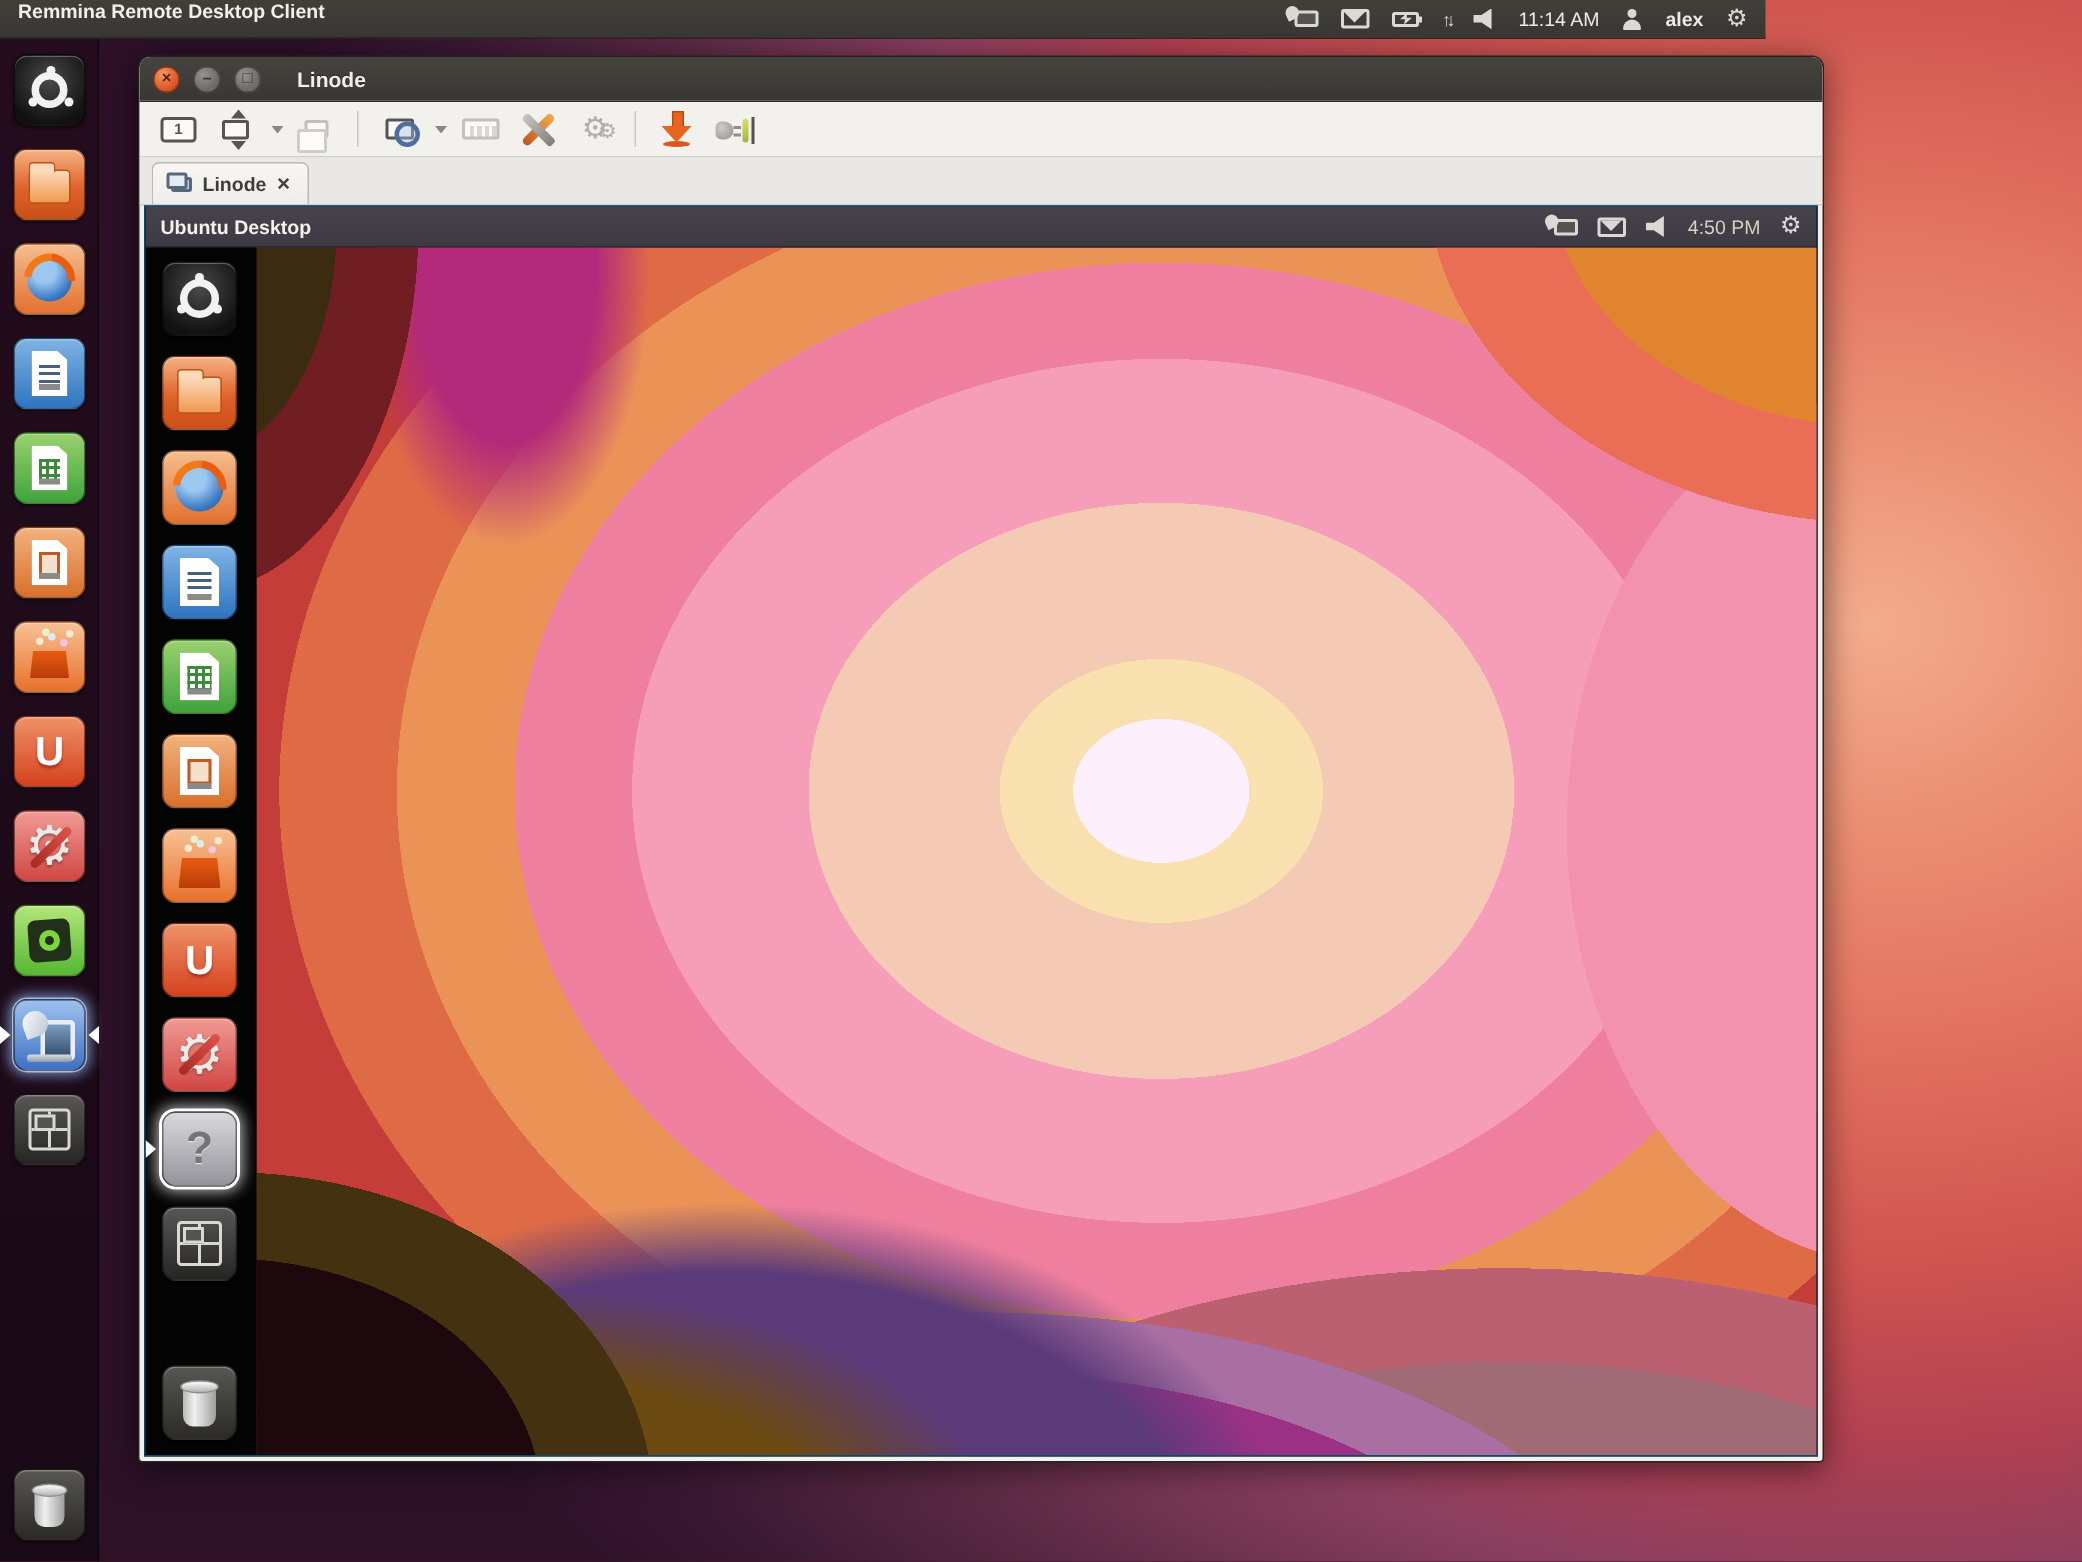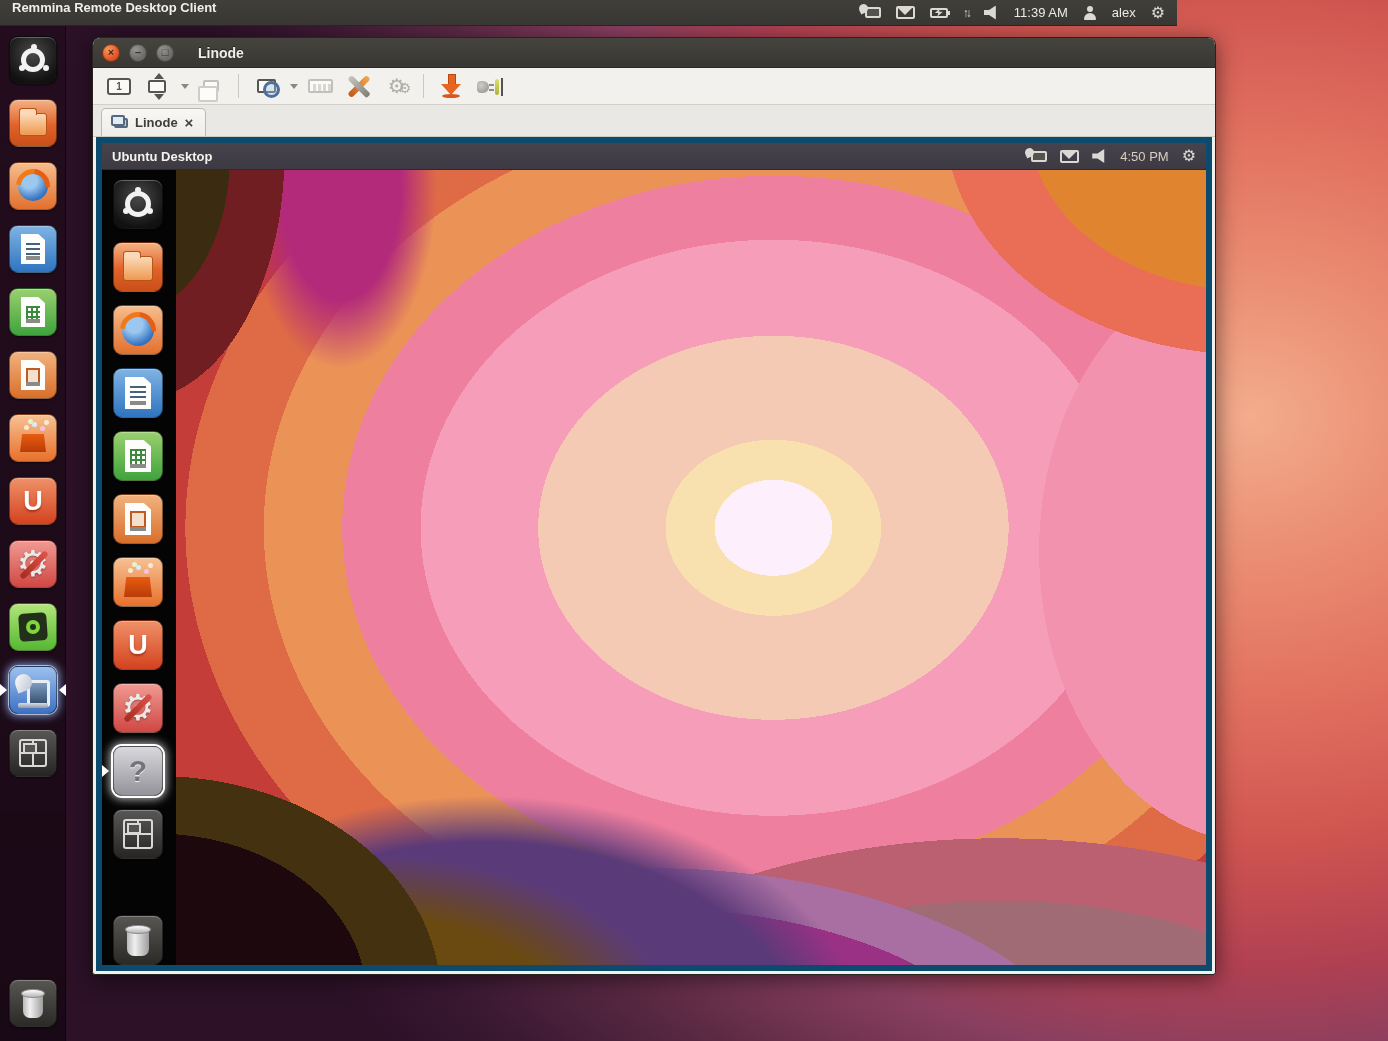--- a/index.html
+++ b/index.html
@@ -18,21 +18,21 @@
   .host-panel{
     position:absolute; left:0; top:0; width:1177px; height:26px;
     background:linear-gradient(#413f3a,#393733);
     border-bottom:1px solid #26251f;
     display:flex; justify-content:space-between;
     color:#e9e6e1; z-index:50;
   }
   .host-panel .ptitle{ font-size:13px; font-weight:bold; padding-left:12px; color:#f2efe9;}
   .tray{ display:flex; align-items:center; gap:15px; padding-right:12px; }
   .tray .time{ font-size:13px; color:#eceae5; }
-  .tray .uname{ font-size:13px; color:#eceae5; }
+  .tray .uname{ font-size:13px; color:#eceae5;font-weight:bold; }
 
   
   .ti{ position:relative; display:inline-block; }
   .ti-remote{ width:16px; height:11px; border:2px solid #dcd9d4; border-radius:2px; background:#55534e;}
   .ti-remote::before{ content:""; position:absolute; left:-8px; top:-5px; width:9px; height:9px;
     border-radius:50% 50% 50% 0; background:#dcd9d4; transform:rotate(-25deg); }
   .ti-mail{ width:19px; height:13px; border:2px solid #dcd9d4; border-radius:2px; overflow:hidden;}
   .ti-mail::before{ content:""; position:absolute; left:-1px; top:-1px; width:0; height:0;
     border-left:8px solid transparent; border-right:8px solid transparent; border-top:8px solid #dcd9d4;}
   .ti-batt{ width:18px; height:10px; border:2px solid #dcd9d4; border-radius:2px;}
@@ -211,21 +211,21 @@
     display:flex; align-items:flex-end; padding-left:8px; flex:none;}
   .tab{ height:28px; background:linear-gradient(#f8f7f5,#efedea); border:1px solid #bdbab4; border-bottom:none;
     border-radius:5px 5px 0 0; display:flex; align-items:center; gap:7px; padding:0 12px;}
   .tab-ico{ width:14px; height:10px; border:2px solid #55687e; border-radius:2px; background:#b9cbde; position:relative;}
   .tab-ico::before{ content:""; position:absolute; left:-5px; top:-5px; width:10px; height:7px;
     border:2px solid #55687e; background:#e4ebf2; border-radius:2px;}
   .tab-label{ font-size:13px; font-weight:bold; color:#3f3d39;}
   .tab-close{ font-size:15px; font-weight:900; color:#45433f; line-height:1;}
 
   .viewport{ flex:1; margin:0 3px 3px 3px; position:relative; background:#000; overflow:hidden;
-    border:6px solid #0c4a6e;}
+    border:1px solid #0c4a6e;}
 
   
   .r-bar{ position:absolute; left:0; top:0; right:0; height:27px;
     background:linear-gradient(#46434d,#3d3a44);
     border-bottom:1px solid #2c2a31;
     display:flex; align-items:center; justify-content:space-between; color:#f0ede8; z-index:5;}
   .r-bar .rtitle{ font-size:13px; font-weight:bold; padding-left:10px; color:#f5f2ec;}
   .r-bar .tray{ gap:13px; padding-right:10px;}
   .r-bar .time{ font-size:13px; color:#d9cfbf;}
 
@@ -254,21 +254,21 @@
 <div class="host-panel">
   <div class="ptitle">Remmina Remote Desktop Client</div>
   <div class="tray">
     <span class="ti ti-remote"></span>
     <span class="ti ti-mail"></span>
     <span class="ti ti-batt"></span>
     <span class="ti ti-net">↑↓</span>
     <span class="ti ti-vol">
         <span class="ti-vol-w"></span>
       </span>
-    <span class="time">11:39 AM</span>
+    <span class="time">11:14 AM</span>
     <span class="ti ti-user"></span>
     <span class="uname">alex</span>
     <span class="ti ti-gear">⚙</span>
   </div>
 </div>
 
 <div class="host-launcher">
   <div class="tile t-dash" style="top:10px"></div>
   <div class="tile t-files" style="top:73px"></div>
   <div class="tile t-firefox" style="top:136px"></div>

